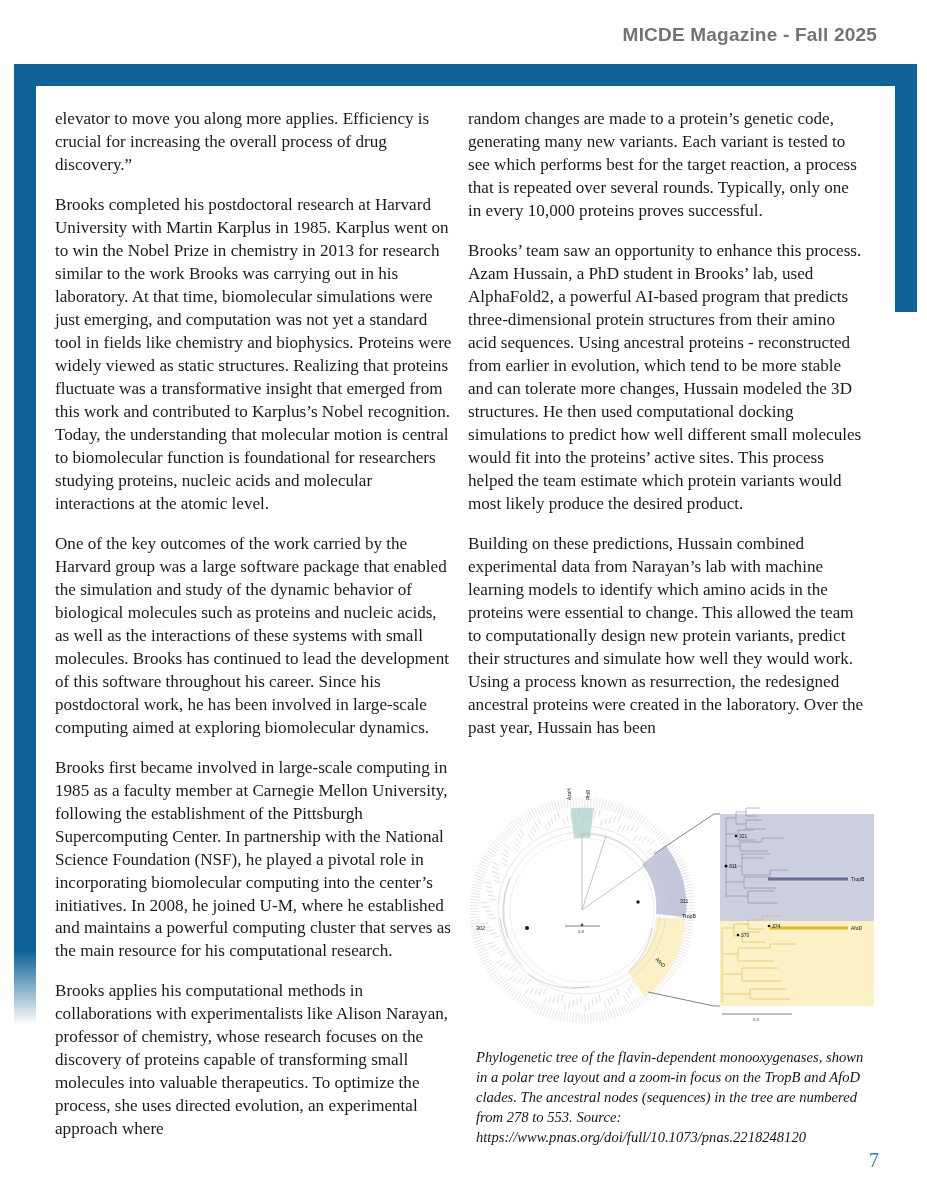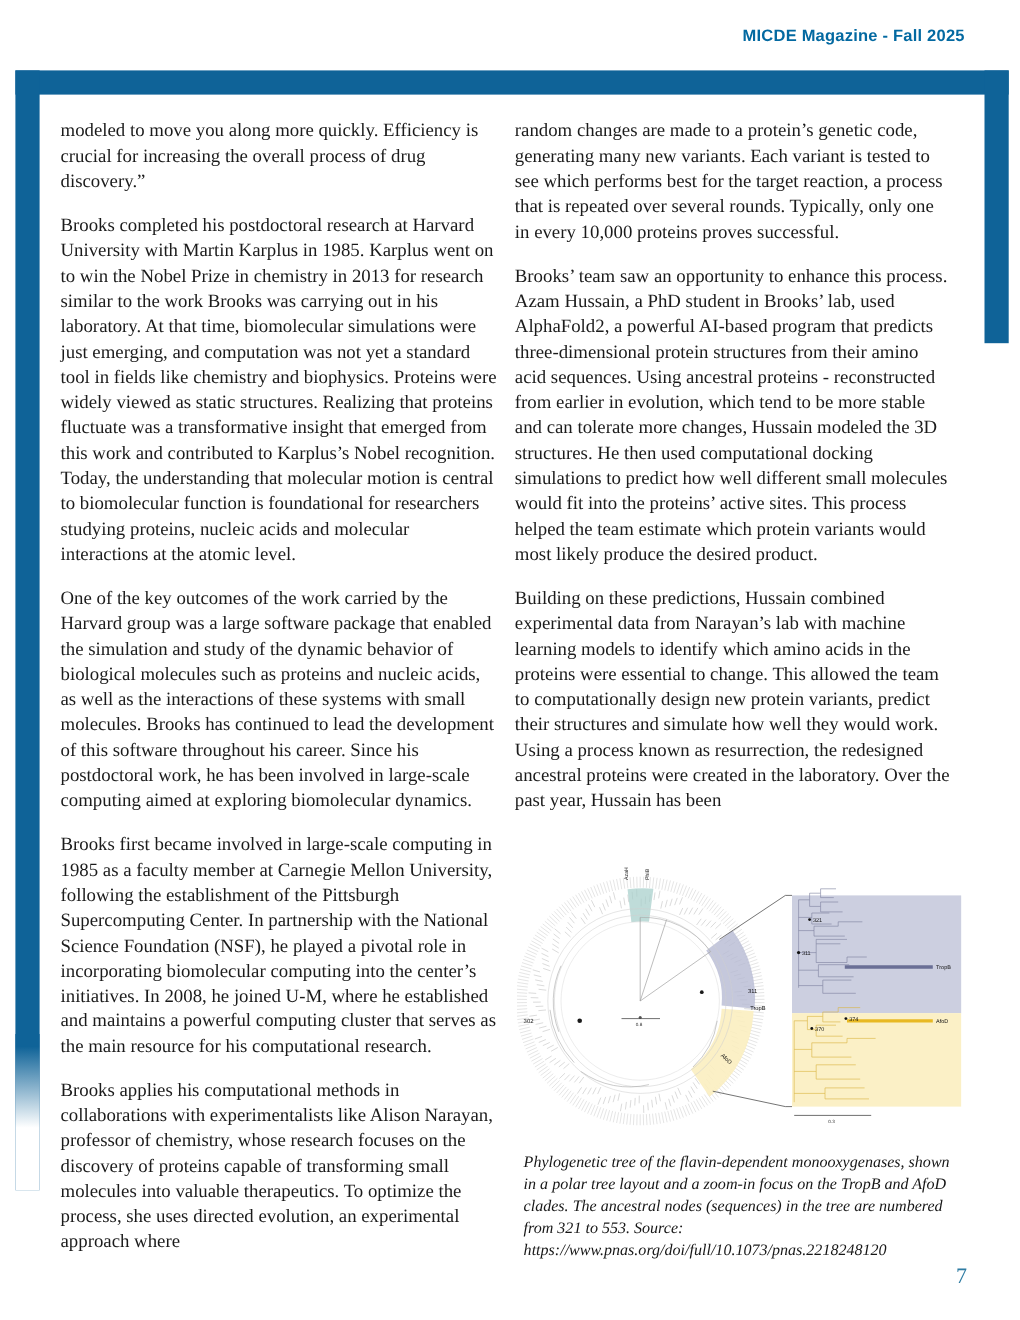--- a/index.html
+++ b/index.html
@@ -49,23 +49,23 @@
     background: #0f6398;
   }
 
   
   .running-head {
     position: absolute;
     right: 50px;
     top: 24px;
     font-family: "Liberation Sans", sans-serif;
     font-weight: bold;
-    font-size: 15px;
+    font-size: 19px;
     letter-spacing: 0.2px;
-    color: #0369a1;
+    color: #737373;
     white-space: nowrap;
   }
 
   
   .page-number {
     position: absolute;
     right: 48px;
     bottom: 28px;
     font-family: "Liberation Serif", serif;
     font-size: 20px;
@@ -120,21 +120,21 @@
 <body>
 
 <div class="frame-top-bar"></div>
 <div class="frame-left-bar"></div>
 <div class="frame-left-fade"></div>
 <div class="frame-right-bar"></div>
 
 <div class="running-head">MICDE Magazine - Fall 2025</div>
 
 <div class="col col-left">
-  <p>modeled to move you along more quickly. Efficiency is crucial for increasing the overall process of drug discovery.”</p>
+  <p>elevator to move you along more applies. Efficiency is crucial for increasing the overall process of drug discovery.”</p>
   <p>Brooks completed his postdoctoral research at Harvard University with Martin Karplus in 1985. Karplus went on to win the Nobel Prize in chemistry in 2013 for research similar to the work Brooks was carrying out in his laboratory. At that time, biomolecular simulations were just emerging, and computation was not yet a standard tool in fields like chemistry and biophysics. Proteins were widely viewed as static structures. Realizing that proteins fluctuate was a transformative insight that emerged from this work and contributed to Karplus’s Nobel recognition. Today, the understanding that molecular motion is central to biomolecular function is foundational for researchers studying proteins, nucleic acids and molecular interactions at the atomic level.</p>
   <p>One of the key outcomes of the work carried by the Harvard group was a large software package that enabled the simulation and study of the dynamic behavior of biological molecules such as proteins and nucleic acids, as well as the interactions of these systems with small molecules. Brooks has continued to lead the development of this software throughout his career. Since his postdoctoral work, he has been involved in large-scale computing aimed at exploring biomolecular dynamics.</p>
   <p>Brooks first became involved in large-scale computing in 1985 as a faculty member at Carnegie Mellon University, following the establishment of the Pittsburgh Supercomputing Center. In partnership with the National Science Foundation (NSF), he played a pivotal role in incorporating biomolecular computing into the center’s initiatives. In 2008, he joined U-M, where he established and maintains a powerful computing cluster that serves as the main resource for his computational research.</p>
   <p>Brooks applies his computational methods in collaborations with experimentalists like Alison Narayan, professor of chemistry, whose research focuses on the discovery of proteins capable of transforming small molecules into valuable therapeutics. To optimize the process, she uses directed evolution, an experimental approach where</p>
 </div>
 
 <div class="col col-right">
   <p>random changes are made to a protein’s genetic code, generating many new variants. Each variant is tested to see which performs best for the target reaction, a process that is repeated over several rounds. Typically, only one in every 10,000 proteins proves successful.</p>
   <p>Brooks’ team saw an opportunity to enhance this process. Azam Hussain, a PhD student in Brooks’ lab, used AlphaFold2, a powerful AI-based program that predicts three-dimensional protein structures from their amino acid sequences. Using ancestral proteins - reconstructed from earlier in evolution, which tend to be more stable and can tolerate more changes, Hussain modeled the 3D structures. He then used computational docking simulations to predict how well different small molecules would fit into the proteins’ active sites. This process helped the team estimate which protein variants would most likely produce the desired product.</p>
   <p>Building on these predictions, Hussain combined experimental data from Narayan’s lab with machine learning models to identify which amino acids in the proteins were essential to change. This allowed the team to computationally design new protein variants, predict their structures and simulate how well they would work. Using a process known as resurrection, the redesigned ancestral proteins were created in the laboratory. Over the past year, Hussain has been</p>
@@ -642,16 +642,16 @@
         <text x="302" y="150" font-family="Liberation Sans, sans-serif" font-size="5" fill="#111111">374</text>
 
         <g>
           <line x1="252" y1="236" x2="322" y2="236" stroke="#444" stroke-width="0.7"></line>
           <text x="283" y="243" font-family="Liberation Sans, sans-serif" font-size="4.2" fill="#333">0.3</text>
         </g>
       </g>
     </svg>
   </div>
 
-  <div class="figure-caption">Phylogenetic tree of the flavin-dependent monooxygenases, shown in a polar tree layout and a zoom-in focus on the TropB and AfoD clades. The ancestral nodes (sequences) in the tree are numbered from 321 to 553. Source: https://www.pnas.org/doi/full/10.1073/pnas.2218248120</div>
+  <div class="figure-caption">Phylogenetic tree of the flavin-dependent monooxygenases, shown in a polar tree layout and a zoom-in focus on the TropB and AfoD clades. The ancestral nodes (sequences) in the tree are numbered from 278 to 553. Source: https://www.pnas.org/doi/full/10.1073/pnas.2218248120</div>
 </div>
 
 <div class="page-number">7</div>
 
 </body></html>

